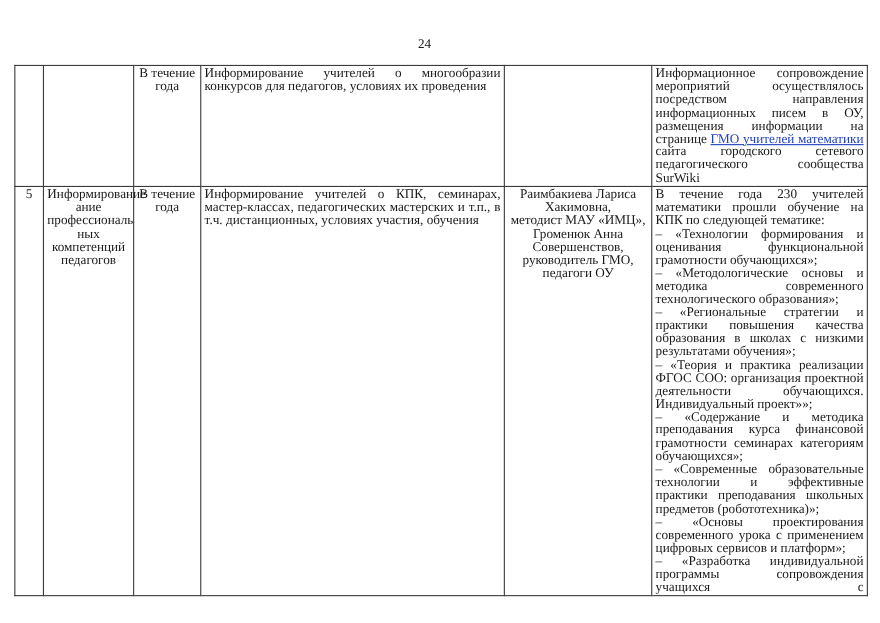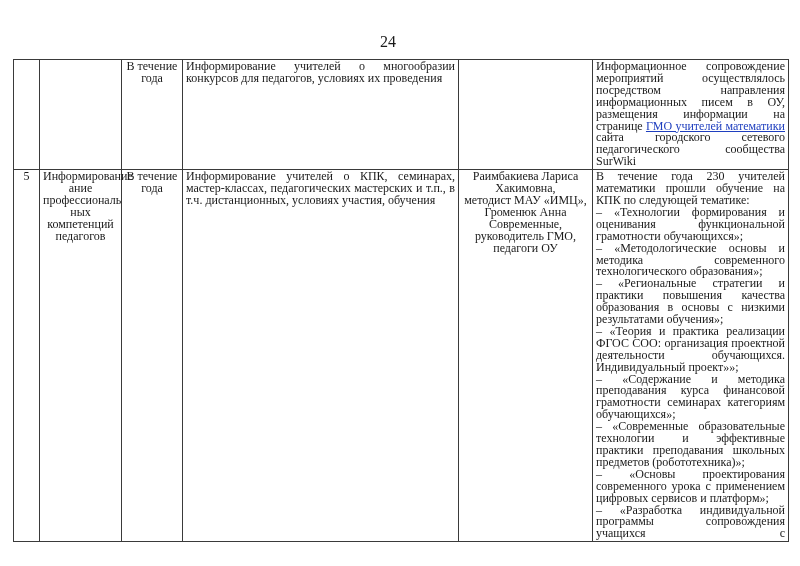--- a/index.html
+++ b/index.html
@@ -1,18 +1,18 @@
 <!DOCTYPE html>
 <html><head>
 <meta charset="utf-8">
 <style>
   html, body { margin:0; padding:0; background:#ffffff; }
   body { width:800px; height:566px; position:relative; overflow:hidden;
          font-family:"Liberation Serif","DejaVu Serif",serif; color:#1a1a1a; }
-  .page-num { position:absolute; left:380px; top:33px; font-size:16px; }
+  .page-num { position:absolute; left:380px; top:33px; font-size:12px; }
   table.doc { position:absolute; left:13px; top:59px; width:775px; border-collapse:collapse;
               table-layout:fixed; font-size:12px; line-height:11.9px; }
   table.doc td { border:1.3px solid #3a3a3a; vertical-align:top; padding:1px 3px; }
   td.center { text-align:center; }
   td.vmid { vertical-align:middle; }
   td.justify { text-align:justify; }
   .r1 td { height:94px; }
   .r2 td { height:343px; }
   .link { color:#1f3fbf; text-decoration:underline; }
   .c-topic { border-left-color:#8a8a8a !important; }
@@ -52,29 +52,29 @@
       <div>компетенций</div>
       <div>педагогов</div>
     </td>
     <td class="center vmid">В течение года</td>
     <td class="justify">Информирование учителей о КПК, семинарах, мастер-классах, педагогических мастерских и т.п., в т.ч. дистанционных, условиях участия, обучения</td>
     <td class="center">
       <div>Раимбакиева Лариса</div>
       <div>Хакимовна,</div>
       <div>методист МАУ «ИМЦ»,</div>
       <div>Громенюк Анна</div>
-      <div>Современные,</div>
+      <div>Совершенствов,</div>
       <div>руководитель ГМО,</div>
       <div>педагоги ОУ</div>
     </td>
     <td class="justify">
       <p>В течение года 230 учителей математики прошли обучение на КПК по следующей тематике:</p>
       <p>– «Технологии формирования и оценивания функциональной грамотности обучающихся»;</p>
       <p>– «Методологические основы и методика современного технологического образования»;</p>
-      <p>– «Региональные стратегии и практики повышения качества образования в основы с низкими результатами обучения»;</p>
+      <p>– «Региональные стратегии и практики повышения качества образования в школах с низкими результатами обучения»;</p>
       <p>– «Теория и практика реализации ФГОС СОО: организация проектной деятельности обучающихся. Индивидуальный проект»»;</p>
       <p>– «Содержание и методика преподавания курса финансовой грамотности семинарах категориям обучающихся»;</p>
       <p>– «Современные образовательные технологии и эффективные практики преподавания школьных предметов (робототехника)»;</p>
       <p>– «Основы проектирования современного урока с применением цифровых сервисов и платформ»;</p>
       <p class="jline">– «Разработка индивидуальной программы сопровождения учащихся с</p>
     </td>
   </tr>
 </tbody>
   </table>
 

